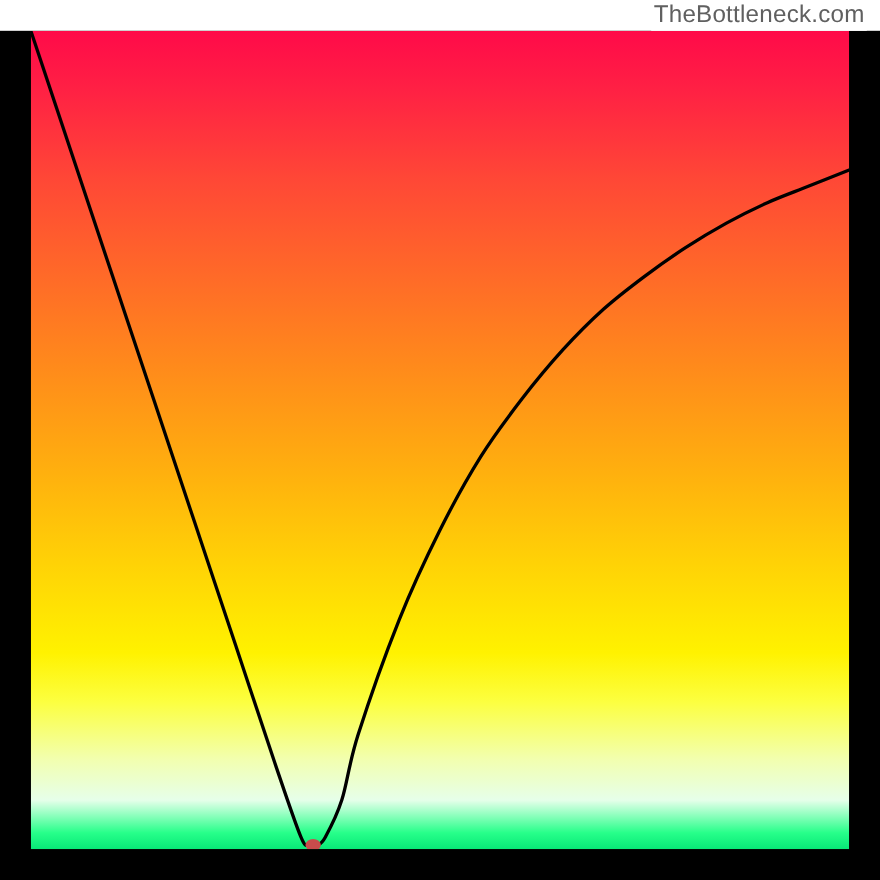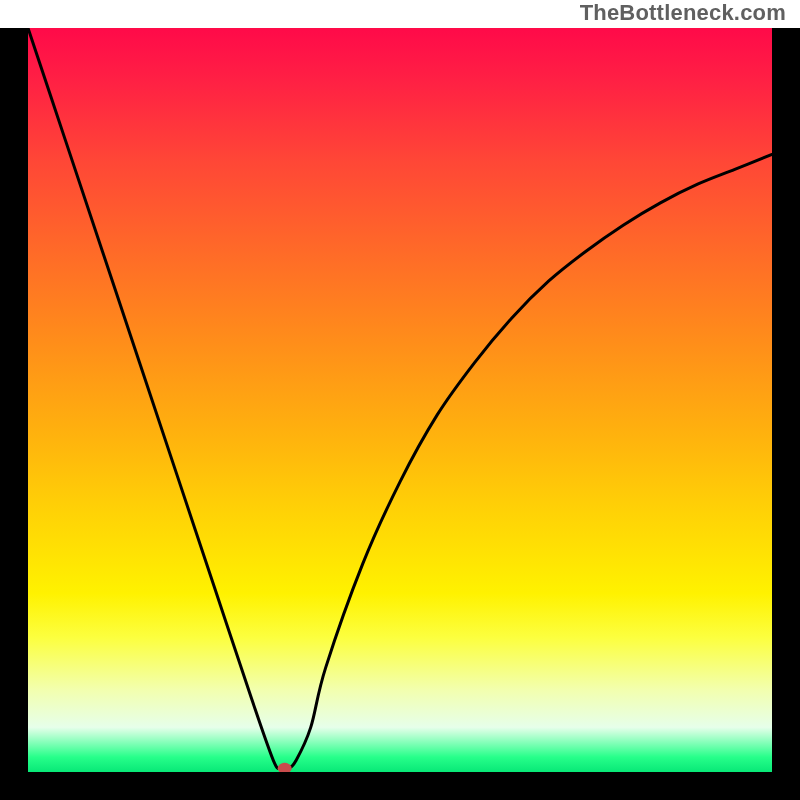--- a/index.html
+++ b/index.html
@@ -15,21 +15,21 @@
     width: 800px;
     height: 800px;
     background: #000;
   }
   .attribution {
     position: absolute;
     top: 0;
     right: 12px;
     color: #606060;
     font-size: 22px;
-    font-weight: 700;
+    font-weight: 400;
     letter-spacing: 0.2px;
     z-index: 3;
     background: #fff;
     padding: 0 2px 2px 2px;
   }
   .white-top {
     position: absolute;
     top: 0; left: 0; right: 0;
     height: 28px;
     background: #fff;

